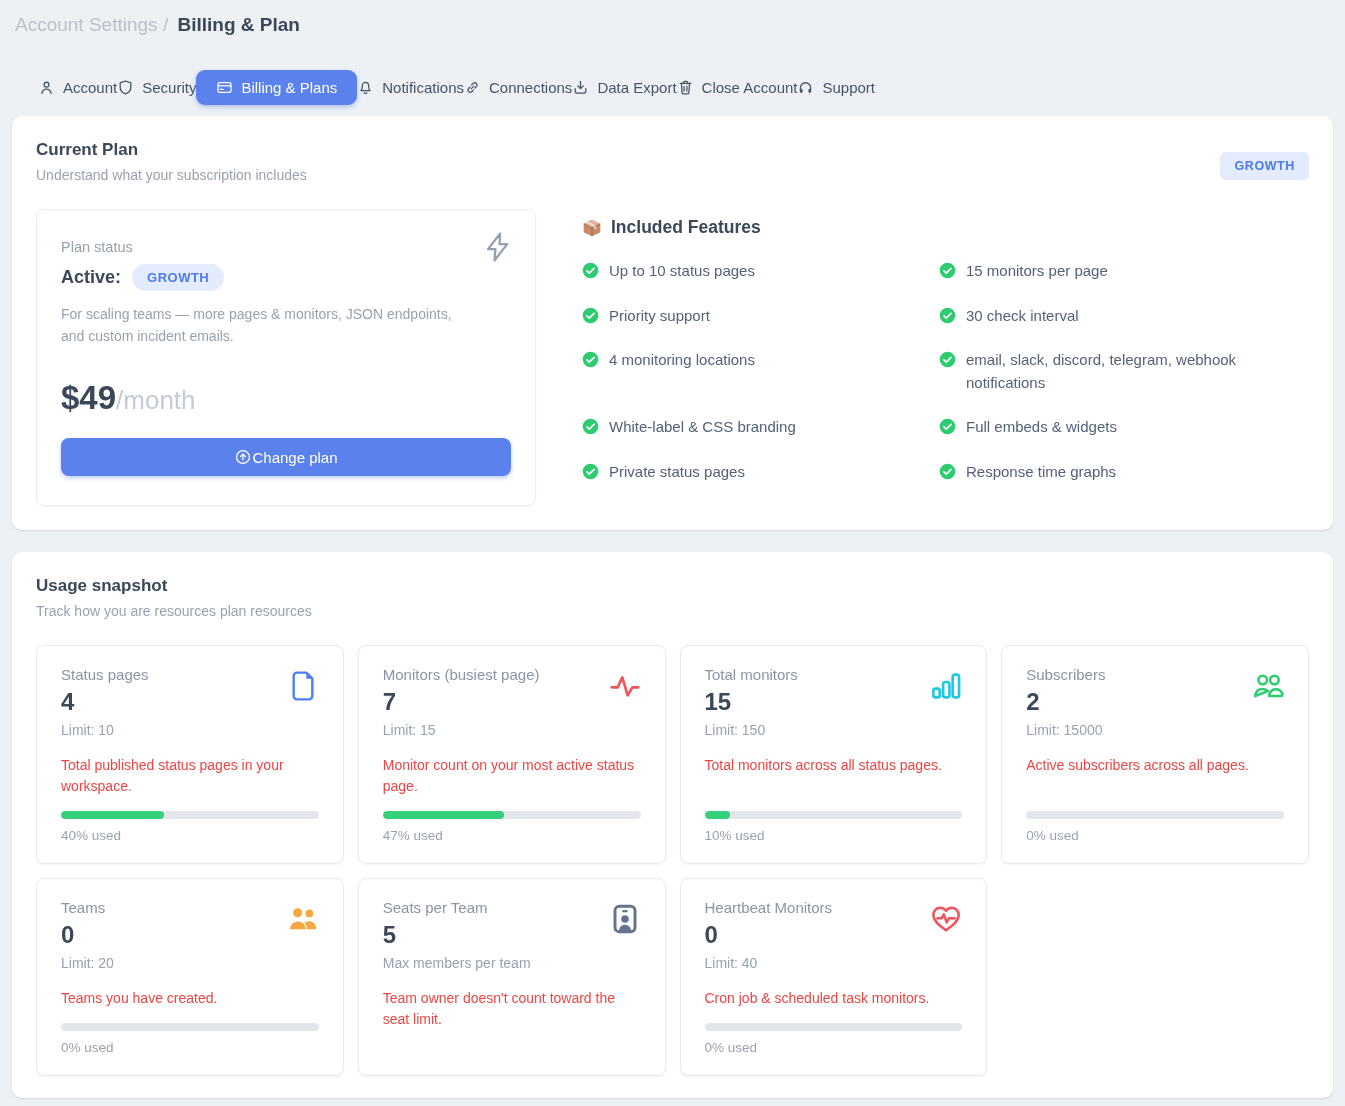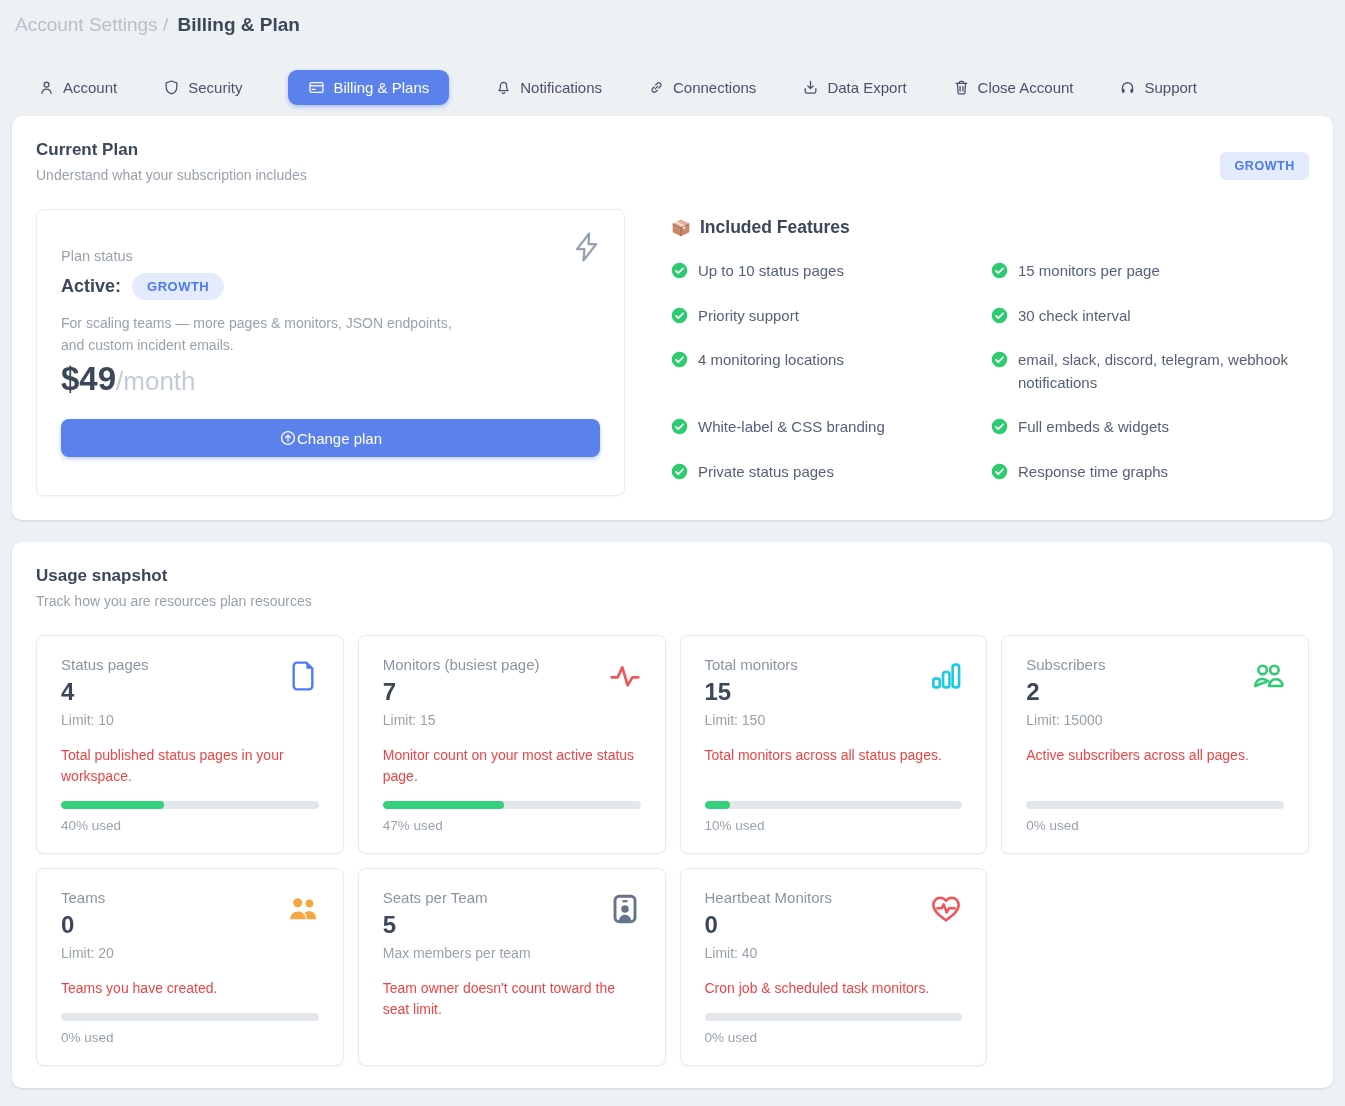--- a/index.html
+++ b/index.html
@@ -5,52 +5,52 @@
   * { margin:0; padding:0; box-sizing:border-box; }
   html,body { width:1345px; height:1106px; overflow:hidden; }
   body { background:#eef1f4; font-family:"Liberation Sans", sans-serif; color:#3d4a5c; }
 
   
   .breadcrumb { padding:14px 0 0 15px; font-size:19px; }
   .bc-light { color:#b9c0ca; font-weight:500; }
   .bc-dark { color:#3b4859; font-weight:700; margin-left:4px; }
 
   
-  .tabs { display:flex; align-items:center; gap:46px; margin:34px 0 0 38px; }
+  .tabs { display:flex; align-items:center; margin:34px 0 0 38px; }
   .tab { display:inline-flex; align-items:center; gap:8px; background:none; border:none;
          font-family:inherit; font-size:15px; color:#46536b; cursor:pointer; padding:9px 0; }
   .tab .tab-icon { width:17px; height:17px; display:inline-flex; }
   .tab .tab-icon svg { width:100%; height:100%; }
   .tab.active { background:#5b82ec; color:#fff; border-radius:9px; padding:9px 20px;
                 box-shadow:0 2px 5px rgba(91,130,236,.45); font-weight:500; }
 
   
   .card { background:#fff; border-radius:10px; margin:11px 12px 0 12px; padding:24px;
           box-shadow:0 1px 2px rgba(16,24,40,.05), 0 1px 3px rgba(16,24,40,.08); }
   h2 { font-size:17px; font-weight:700; color:#3b4859; }
   .sub { font-size:14px; color:#98a2ae; margin-top:7px; }
 
   .card-head { display:flex; justify-content:space-between; align-items:flex-start; }
   .plan-badge { background:#e3ebfc; color:#4c7af0; font-size:12.5px; font-weight:700;
                 letter-spacing:.6px; padding:7px 14px; border-radius:6px; margin-top:12px; }
 
   .plan-body { display:flex; margin-top:26px; }
 
   
-  .status-card { position:relative; width:589px; min-height:284px; border:1px solid #e9edf2;
-                 border-radius:8px; padding:38px 24px; box-shadow:0 1px 2px rgba(16,24,40,.04); }
+  .status-card { position:relative; width:500px; min-height:284px; border:1px solid #e9edf2;
+                 border-radius:8px; padding:29px 24px; box-shadow:0 1px 2px rgba(16,24,40,.04); }
   .bolt { position:absolute; top:20px; right:20px; width:34px; height:34px; }
   .bolt svg { width:100%; height:100%; }
   .ps-label { font-size:14.5px; color:#98a2ae; }
   .ps-row { display:flex; align-items:center; margin-top:9px; }
   .ps-active { font-size:18px; font-weight:700; color:#3b4859; }
   .pill { background:#e3ebfc; color:#4c7af0; font-size:13px; font-weight:700; letter-spacing:.5px;
           padding:6px 15px; border-radius:999px; margin-left:11px; }
   .ps-desc { font-size:14px; color:#98a2ae; line-height:1.55; margin-top:13px; max-width:410px; }
-  .price { margin-top:4px; }
+  .price { margin-top:32px; }
   .amount { font-size:33px; font-weight:700; color:#3b4859; }
   .period { font-size:26px; color:#c3cbd4; }
   .change-btn { display:flex; align-items:center; justify-content:center; width:100%;
                 height:38px; margin-top:21px; background:#5b82ec; color:#fff; font-family:inherit;
                 font-size:15px; border:none; border-radius:8px; cursor:pointer;
                 box-shadow:0 2px 4px rgba(91,130,236,.4); }
   .change-btn .btn-icon { width:18px; height:18px; display:inline-flex; }
   .change-btn .btn-icon svg { width:100%; height:100%; }
 
   

